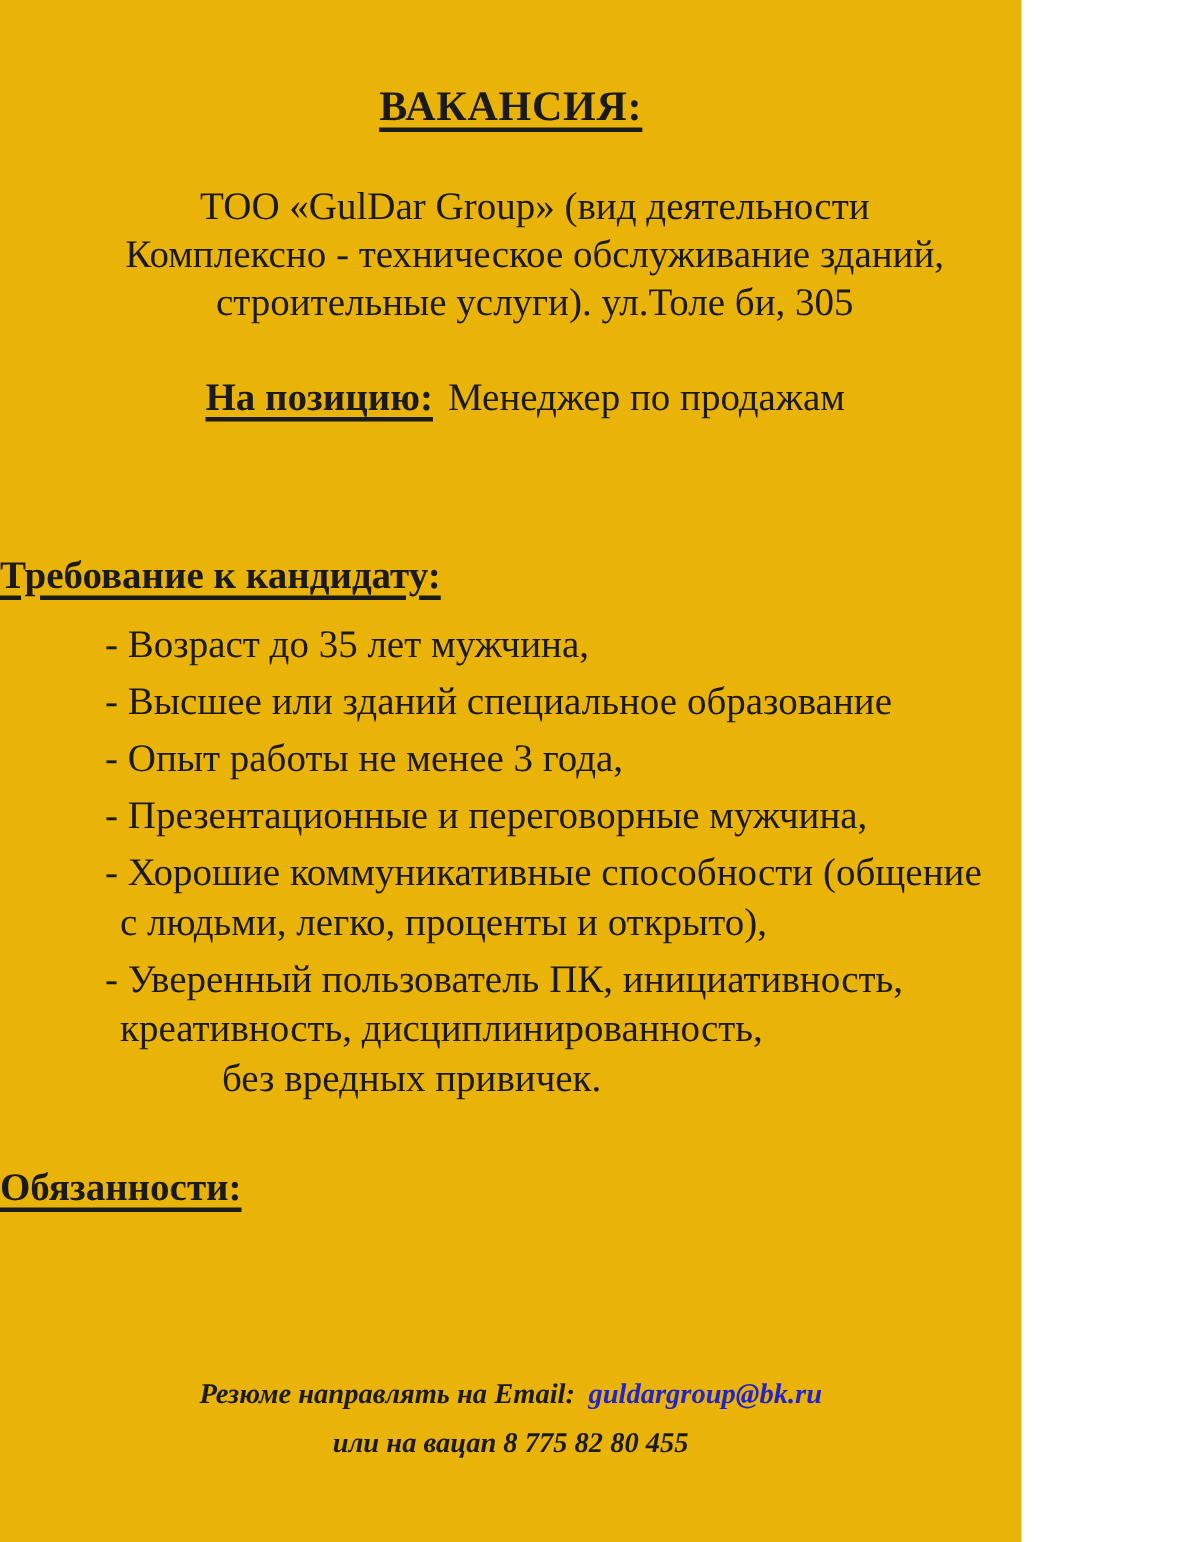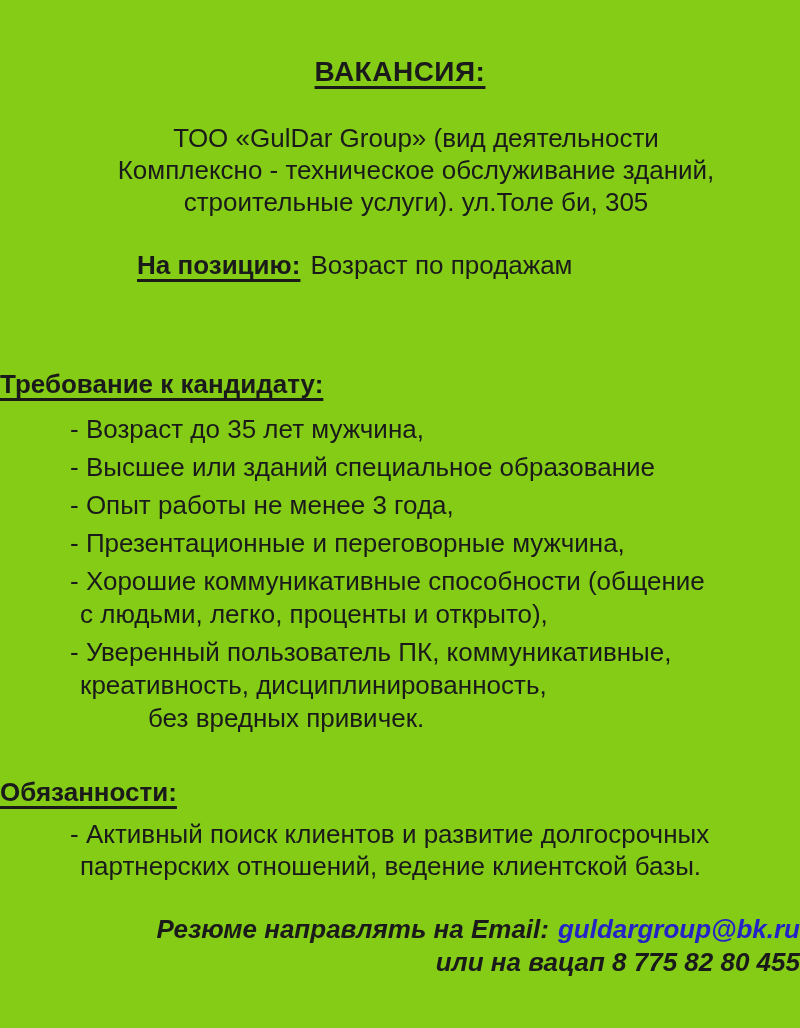--- a/index.html
+++ b/index.html
@@ -1,23 +1,23 @@
 <!DOCTYPE html>
 <html><head>
 <meta charset="utf-8">
 <style>
   * { margin: 0; padding: 0; box-sizing: border-box; }
   html, body { width: 800px; background: #ffffff; }
   .page {
     position: relative;
-    width: 800px;
+    width: 681px;
     height: 1028px;
-    background: #84cc16;
+    background: #eab308;
     color: #1a1a1a;
-    font-family: Liberation Sans, sans-serif;
+    font-family: Liberation Serif, serif;
     overflow: hidden;
   }
   .u {
     text-decoration: underline;
     text-decoration-thickness: 2.5px;
     text-underline-offset: 5px;
   }
   .doc-title {
     position: absolute;
     top: 56px; left: 0; width: 100%;
@@ -63,22 +63,22 @@
   }
   .req-list { top: 413px; }
   .duties-list { top: 818px; line-height: 32px; }
   .list .line { white-space: nowrap; }
   .list .new-item { margin-top: 5px; }
   .list .indent1 { padding-left: 10px; }
   .list .indent2 { padding-left: 78px; }
   .footer {
     position: absolute;
     top: 913px; left: 0; width: 100%;
-    text-align: right;
-    font-size: 26px;
+    text-align: center;
+    font-size: 19px;
     font-weight: bold;
     font-style: italic;
     line-height: 33px;
   }
   .email-link {
     color: #2323c8;
     margin-left: 9px;
     text-decoration: none;
     cursor: pointer;
   }
@@ -92,48 +92,44 @@
     <span class="u">ВАКАНСИЯ:</span>
   </div>
 
   <div class="company">
     <div class="line">ТОО «GulDar Group» (вид деятельности</div>
     <div class="line">Комплексно - техническое обслуживание зданий,</div>
     <div class="line">строительные услуги). ул.Толе би, 305</div>
   </div>
 
   <div class="position-line">
-    <span class="label u">На позицию:</span><span class="value">Возраст по продажам</span>
+    <span class="label u">На позицию:</span><span class="value">Менеджер по продажам</span>
   </div>
 
 
   <div class="section-heading req-heading">
     <span class="u">Требование к кандидату:</span>
   </div>
 
   <div class="list req-list">
     <div class="line">- Возраст до 35 лет мужчина,</div>
     <div class="line new-item">- Высшее или зданий специальное образование</div>
     <div class="line new-item">- Опыт работы не менее 3 года,</div>
     <div class="line new-item">- Презентационные и переговорные мужчина,</div>
     <div class="line new-item">- Хорошие коммуникативные способности (общение</div>
     <div class="line indent1">с людьми, легко, проценты и открыто),</div>
-    <div class="line new-item">- Уверенный пользователь ПК, коммуникативные,</div>
+    <div class="line new-item">- Уверенный пользователь ПК, инициативность,</div>
     <div class="line indent1">креативность, дисциплинированность,</div>
     <div class="line indent2">без вредных привичек.</div>
   </div>
 
   <div class="section-heading duties-heading">
     <span class="u">Обязанности:</span>
   </div>
 
-  <div class="list duties-list">
-    <div class="line">- Активный поиск клиентов и развитие долгосрочных</div>
-    <div class="line indent1">партнерских отношений, ведение клиентской базы.</div>
-  </div>
 
   <div class="footer">
     <div class="line">
       <span>Резюме направлять на Email:</span><a class="email-link">guldargroup@bk.ru</a>
     </div>
     <div class="line">или на вацап 8 775 82 80 455</div>
   </div>
 
 </div>
 

